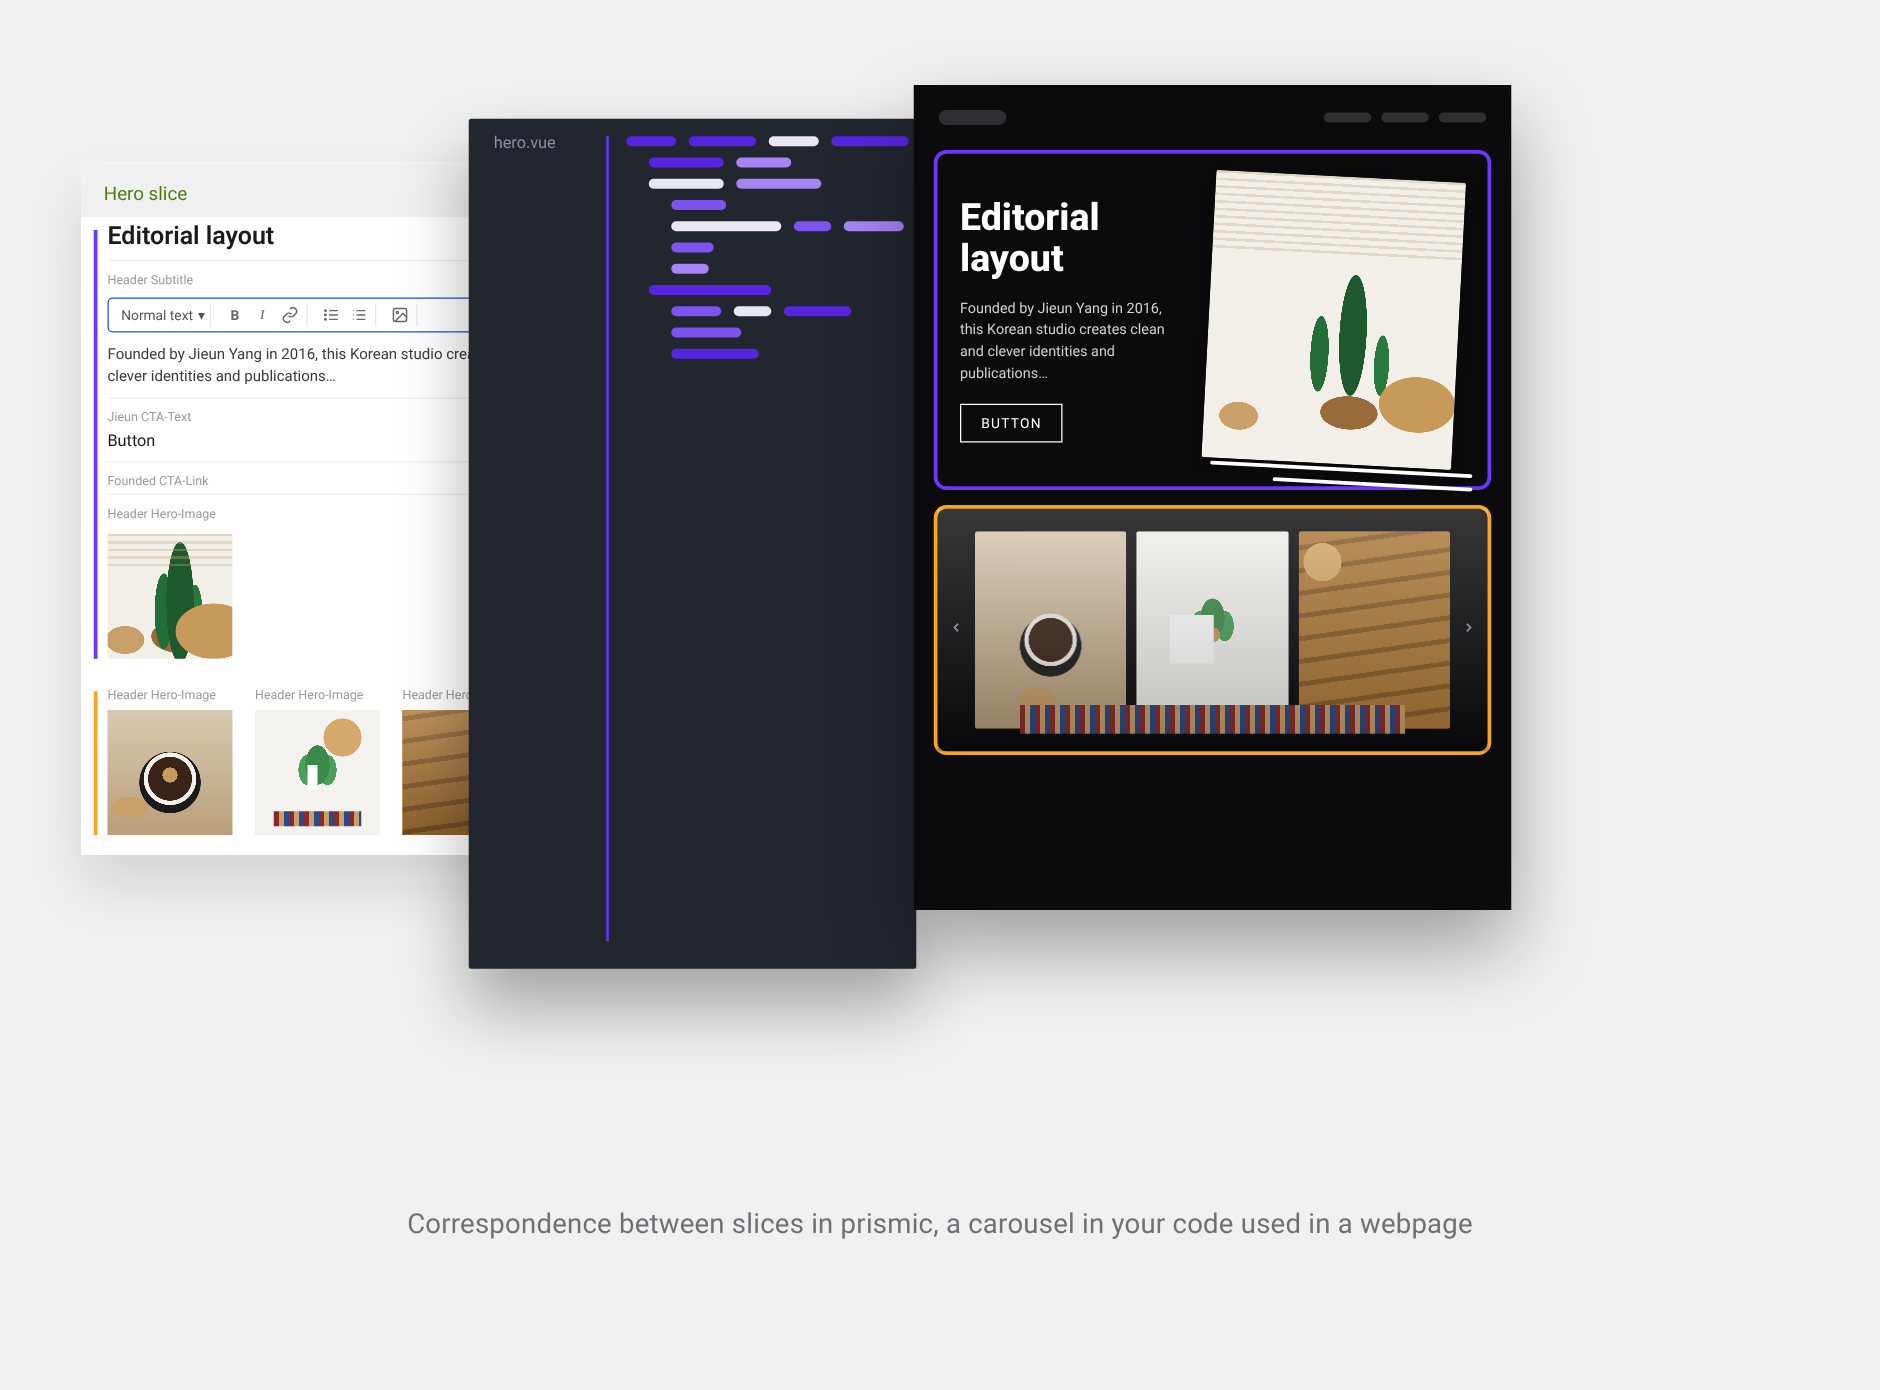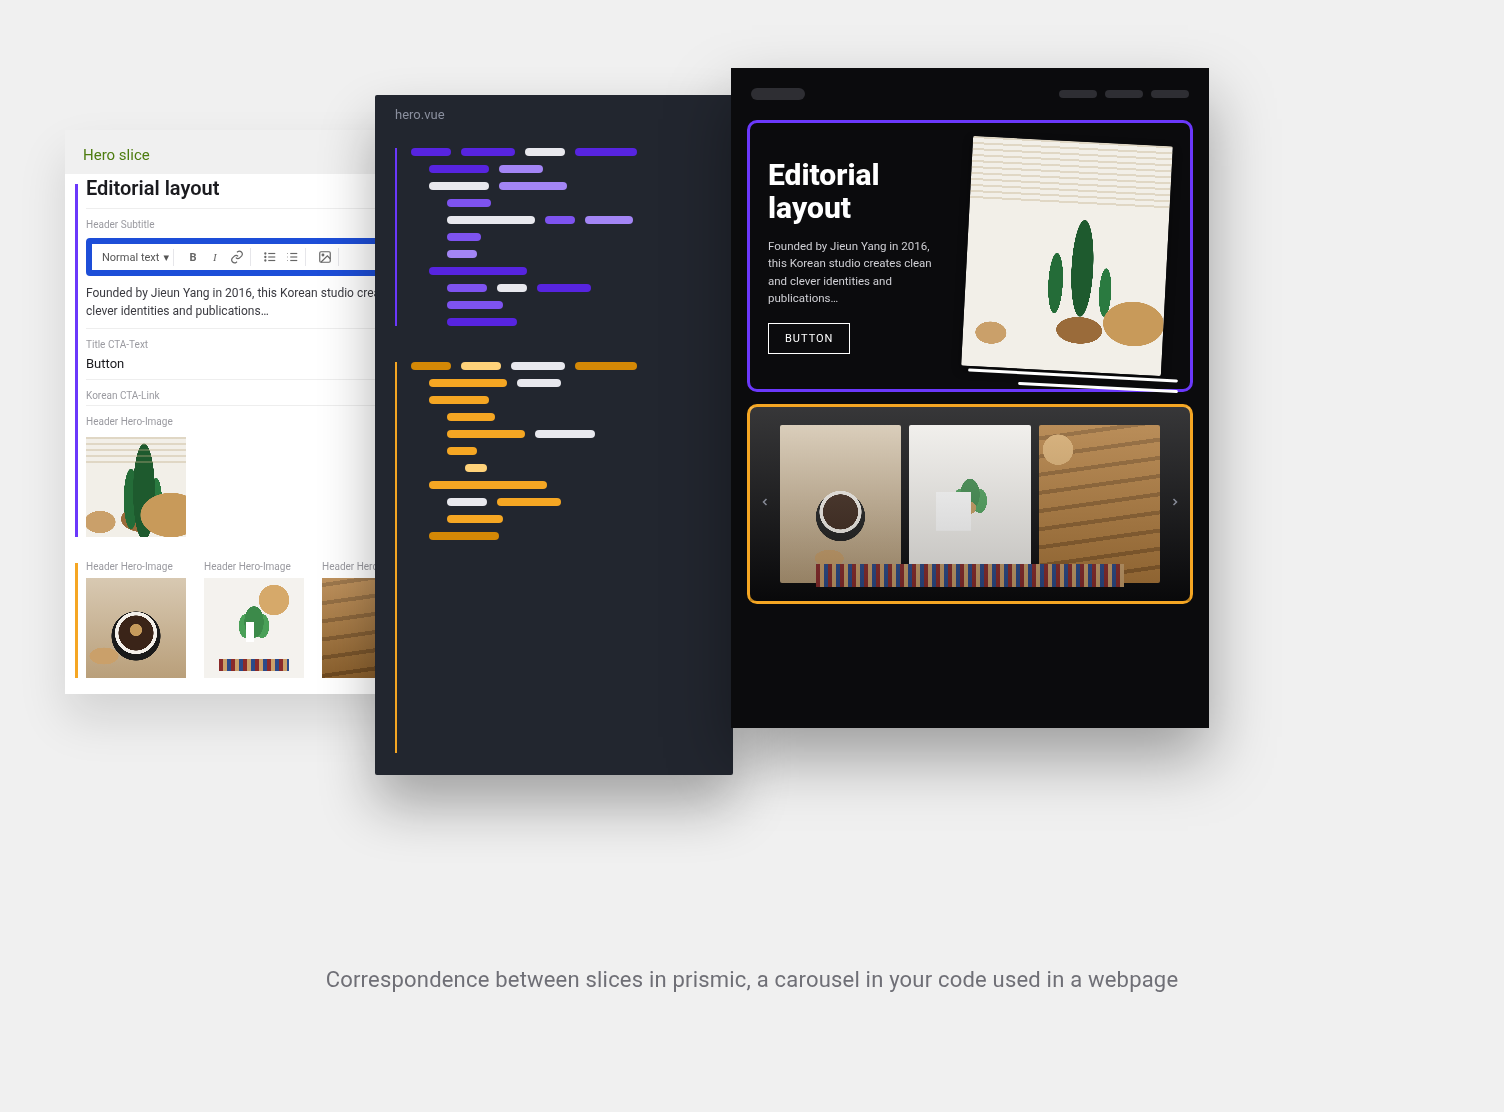--- a/index.html
+++ b/index.html
@@ -52,21 +52,21 @@
   .ed-title-value {
     font-size: 20px;
     font-weight: 600;
     color: #1b1b1f;
     padding: 2px 0 8px;
   }
   .ed-toolbar {
     display: flex;
     align-items: center;
     gap: 6px;
-    border: 6px solid #1d4ed8;
+    border: 1px solid #1d4ed8;
     border-radius: 4px;
     padding: 4px 6px;
     margin: 4px 0 8px;
     font-size: 11px;
     color: #555;
   }
   .ed-toolbar .sel {
     display: flex;
     align-items: center;
     gap: 4px;
@@ -134,21 +134,21 @@
     position: absolute;
     left: 375px;
     top: 95px;
     width: 358px;
     height: 680px;
     background: #22262f;
     box-shadow: 0 30px 55px rgba(0,0,0,0.32);
     border-radius: 2px;
     z-index: 2;
     display: flex;
-    flex-direction: column;
+    flex-direction: row;
     overflow: hidden;
     font-size: 13px;
   }
   .code-file-tab {
     color: #8a8f9e;
     padding: 12px 20px;
     font-size: 13px;
   }
   .code-block {
     padding: 14px 20px 22px;
@@ -443,24 +443,24 @@
           <span class="tbtn">
             <svg width="15" height="15" viewBox="0 0 24 24" fill="none" stroke="currentColor" stroke-width="2">
                 <path d="M17 18a4 4 0 0 0 0-8 6 6 0 0 0-11.3-2A5 5 0 0 0 6 18z"></path>
               </svg>
           </span>
         </div>
       </div>
 
       <div class="ed-body-text">Founded by Jieun Yang in 2016, this Korean studio creates clean and clever identities and publications…</div>
 
-      <div class="ed-field-label">Title CTA-Text</div>
+      <div class="ed-field-label">Jieun CTA-Text</div>
       <div class="ed-plain-value">Button</div>
 
-      <div class="ed-field-label">Korean CTA-Link</div>
+      <div class="ed-field-label">Founded CTA-Link</div>
 
       <div class="ed-field-label">Header Hero-Image</div>
       <div class="ed-thumb-row">
         <div class="thumb img-cactus"></div>
       </div>
     </div>
   </div>
 
   <div class="editor-body">
     <div class="editor-accent amber"></div>

